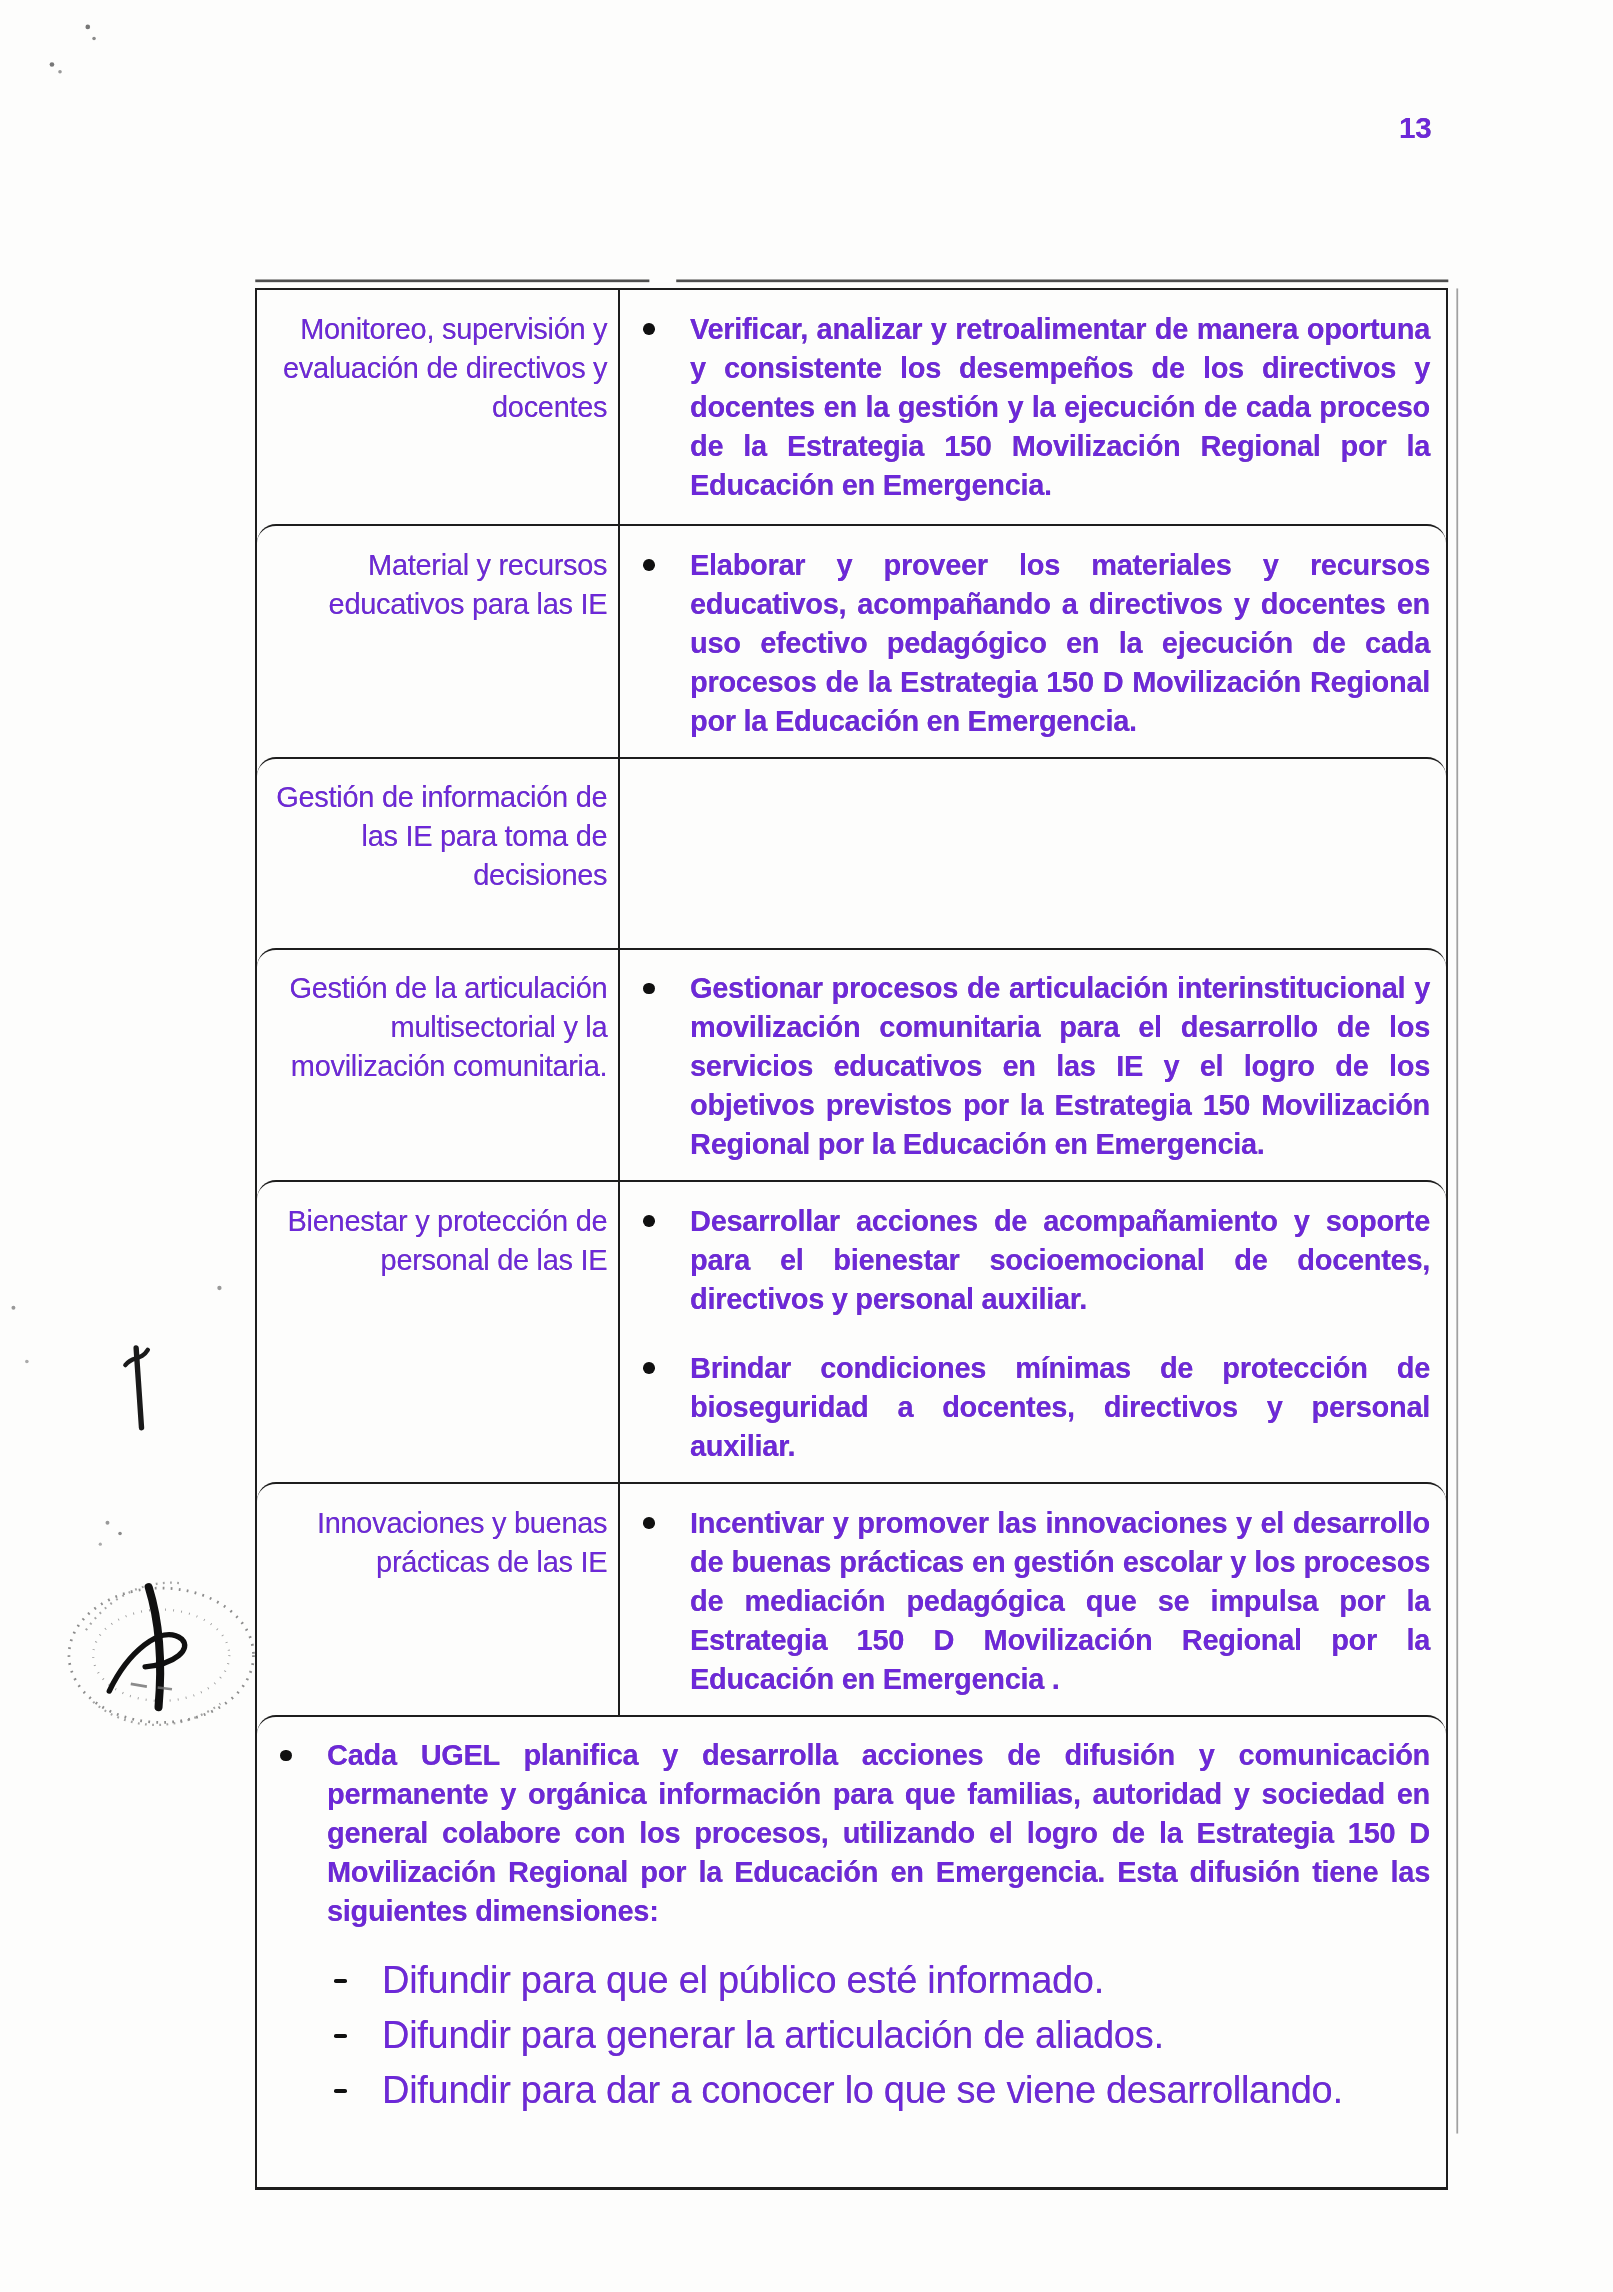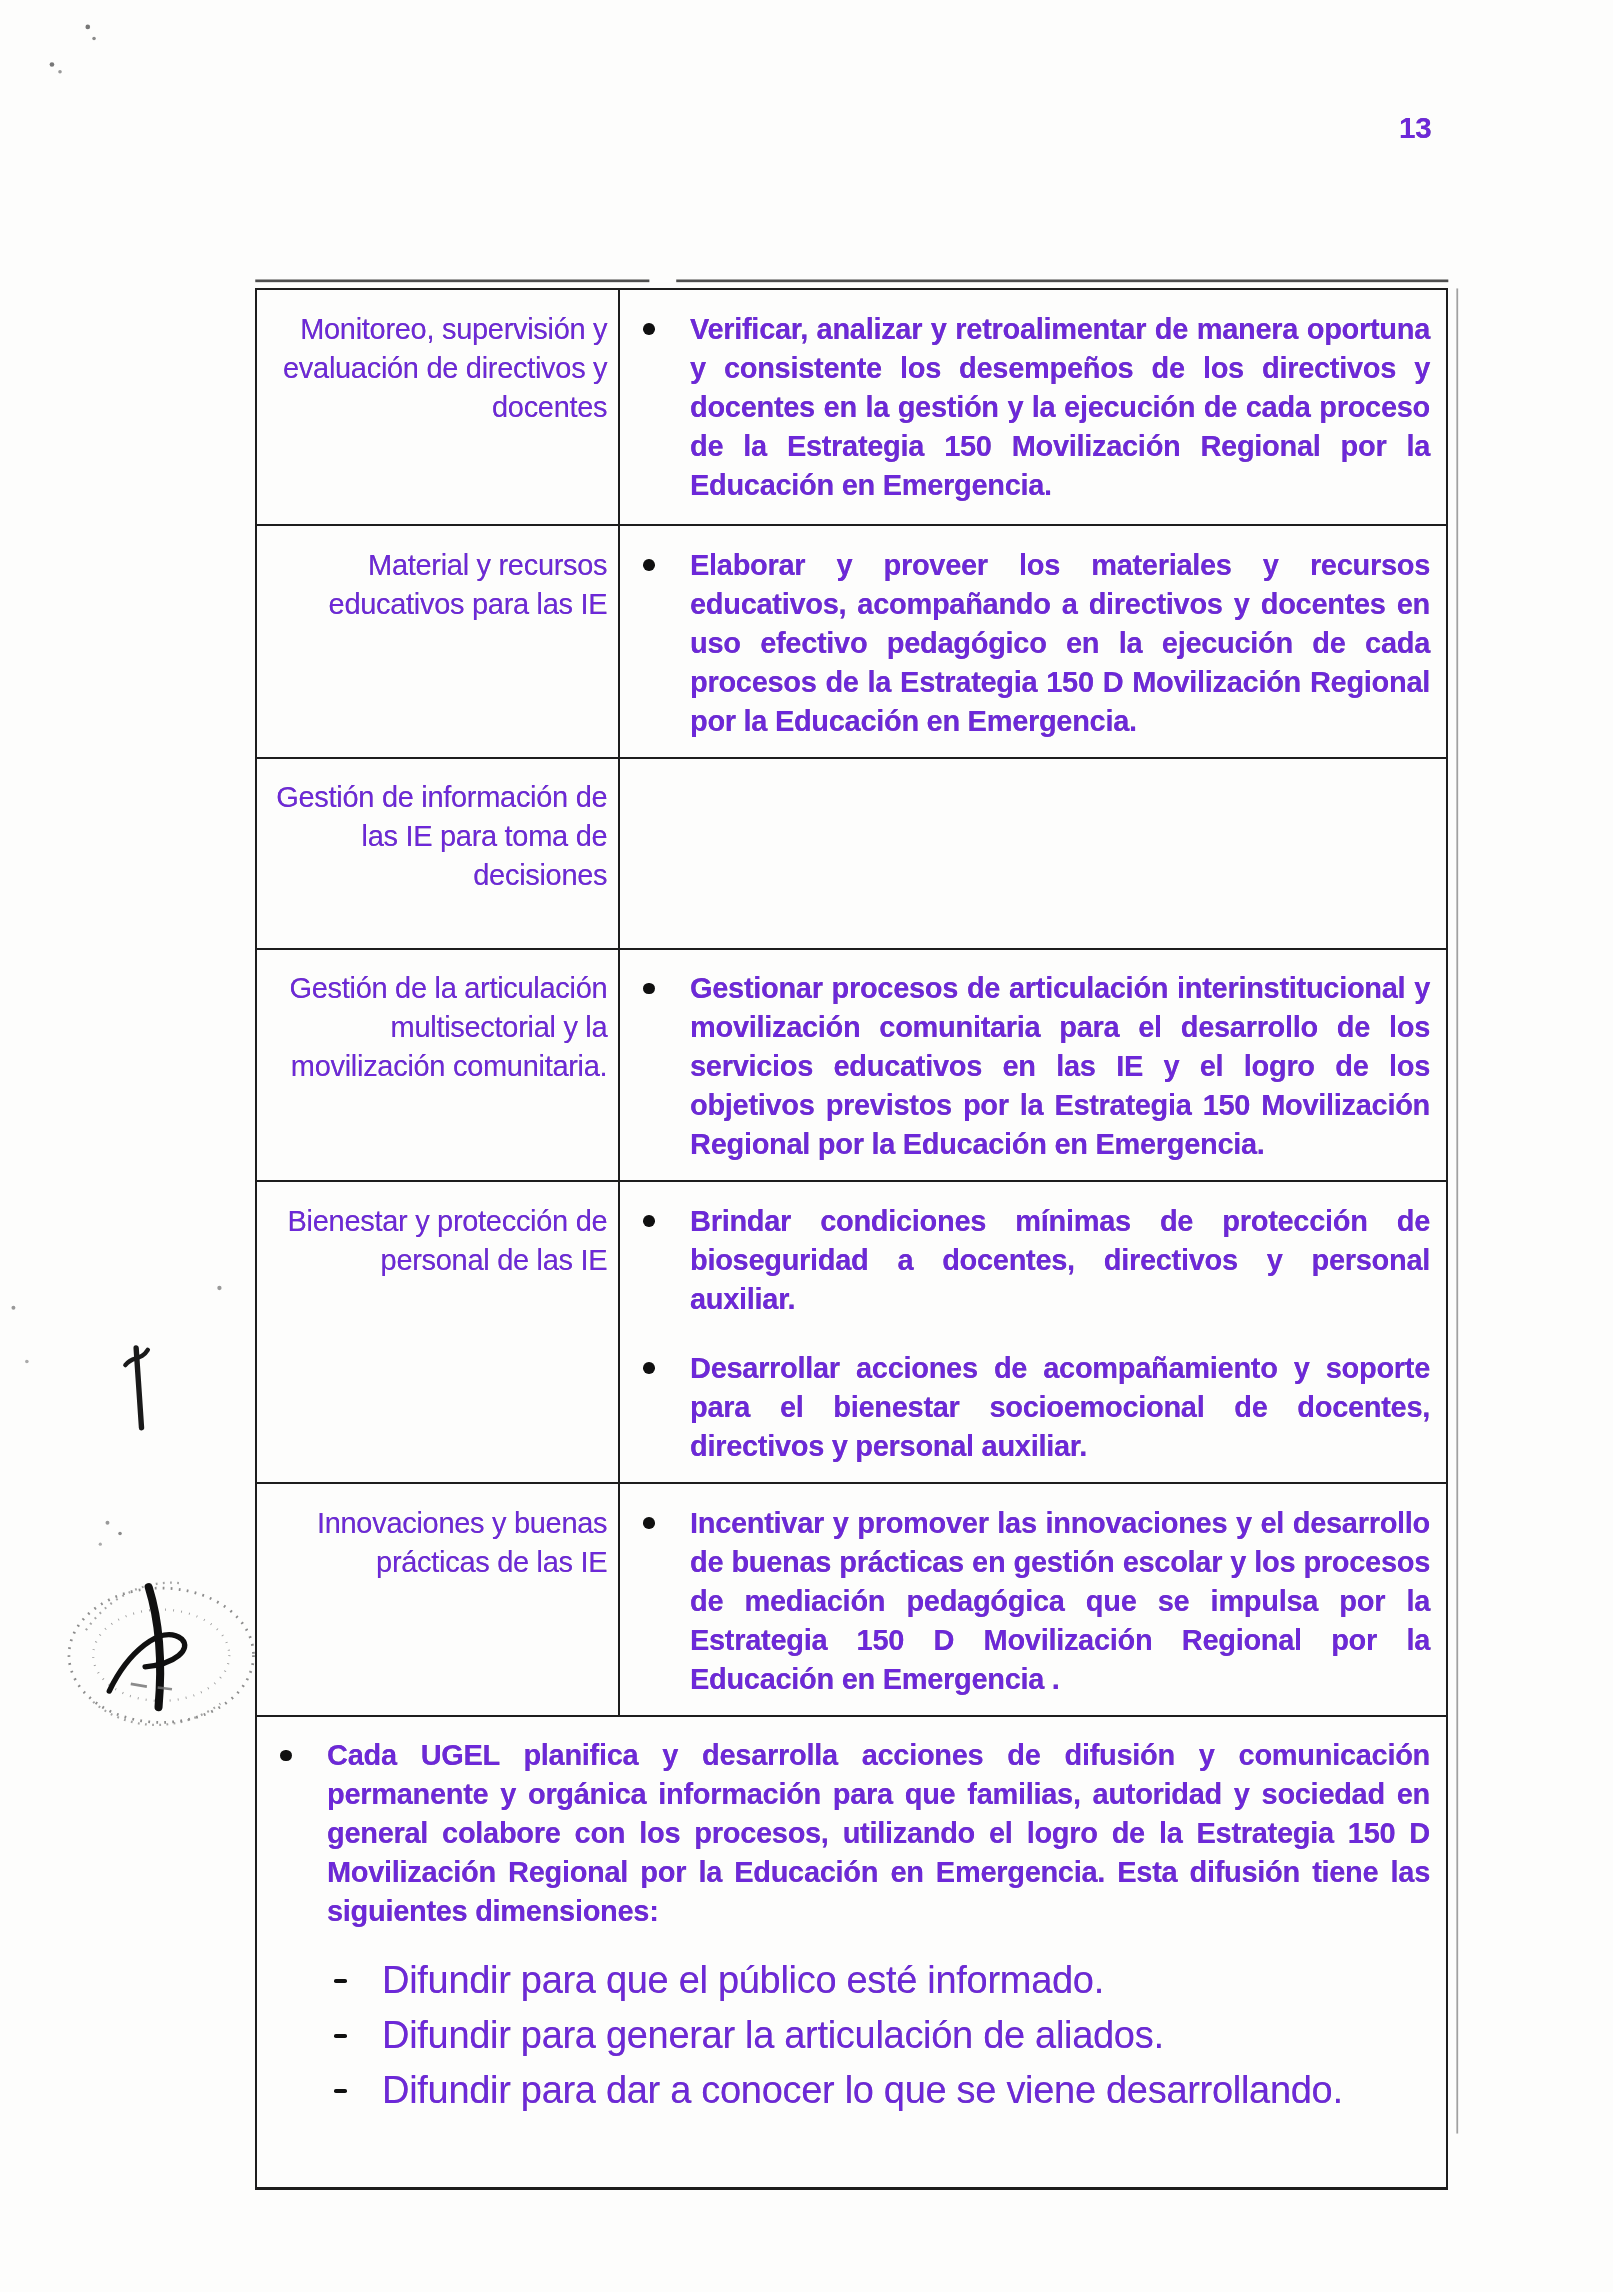--- a/index.html
+++ b/index.html
@@ -20,21 +20,21 @@
   }
   .activities-table{
     position:absolute;left:255px;top:288px;width:1193px;
     border:2.7px solid #1d1d1d;border-bottom-width:3.6px;
     box-sizing:border-box;
     background:transparent;
   }
   .trow{
     display:flex;align-items:stretch;box-sizing:border-box;
   }
-  .trow + .trow{border-top:2.7px solid #1d1d1d;}
+  .trow + .trow{border-top:2.7px solid #1d1d1d;border-radius:19px;}
   .cleft{
     width:363px;flex:0 0 363px;box-sizing:border-box;
     border-right:2.7px solid #1d1d1d;
     padding:19.7px 10.7px 18px 18px;
     font-size:29px;line-height:39px;text-align:right;
   }
   .cright{
     flex:1 1 auto;box-sizing:border-box;
     padding:19.7px 16px 16px 0;
   }
@@ -104,22 +104,22 @@
         </div>
         <div class="cright">
           <div class="bitem"><span class="bdot"></span><span>Gestionar procesos de articulación interinstitucional y movilización comunitaria para el desarrollo de los servicios educativos en las IE y el logro de los objetivos previstos por la Estrategia 150 Movilización Regional por la Educación en Emergencia.</span></div>
         </div>
       </div>
       <div class="trow" style="min-height: 239px;">
         <div class="cleft">
           <div>Bienestar y protección de personal de las IE</div>
         </div>
         <div class="cright">
+          <div class="bitem"><span class="bdot"></span><span>Desarrollar acciones de acompañamiento y soporte para el bienestar socioemocional de docentes, directivos y personal auxiliar.</span></div>
           <div class="bitem"><span class="bdot"></span><span>Brindar condiciones mínimas de protección de bioseguridad a docentes, directivos y personal auxiliar.</span></div>
-          <div class="bitem"><span class="bdot"></span><span>Desarrollar acciones de acompañamiento y soporte para el bienestar socioemocional de docentes, directivos y personal auxiliar.</span></div>
         </div>
       </div>
       <div class="trow" style="min-height: 231px;">
         <div class="cleft">
           <div>Innovaciones y buenas prácticas de las IE</div>
         </div>
         <div class="cright">
           <div class="bitem"><span class="bdot"></span><span>Incentivar y promover las innovaciones y el desarrollo de buenas prácticas en gestión escolar y los procesos de mediación pedagógica que se impulsa por la Estrategia 150 D Movilización Regional por la Educación en Emergencia .</span></div>
         </div>
       </div>

